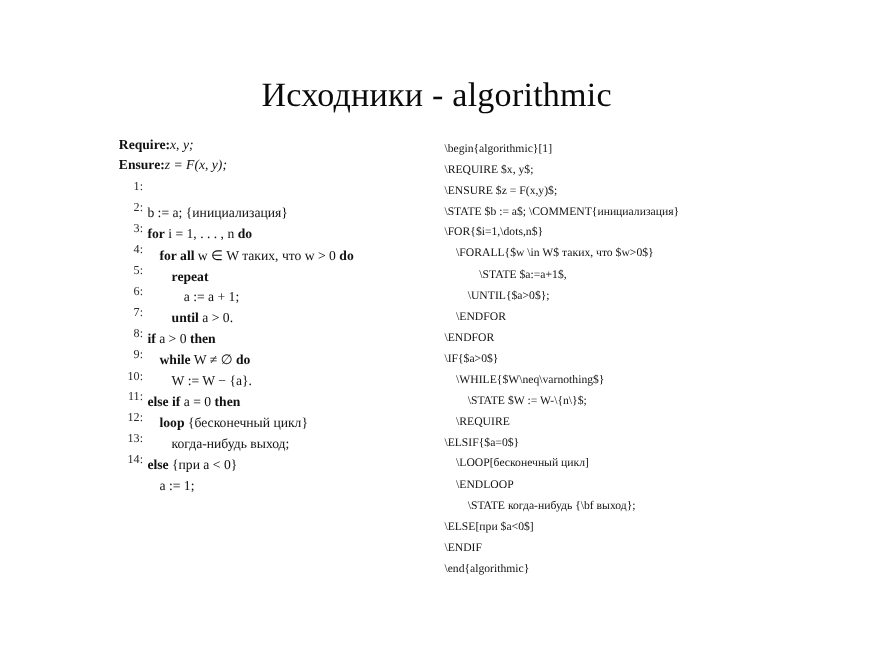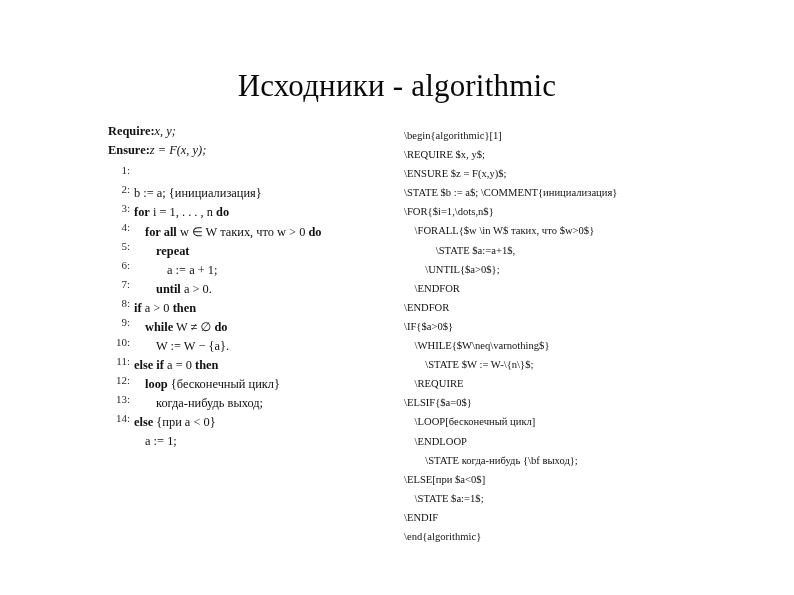--- a/index.html
+++ b/index.html
@@ -182,19 +182,18 @@
         <div class="src-line">\ENDFOR</div>
         <div class="src-line">\IF{$a&gt;0$}</div>
         <div class="src-line">    \WHILE{$W\neq\varnothing$}</div>
         <div class="src-line">        \STATE $W := W-\{n\}$;</div>
         <div class="src-line">    \REQUIRE</div>
         <div class="src-line">\ELSIF{$a=0$}</div>
         <div class="src-line">    \LOOP[бесконечный цикл]</div>
         <div class="src-line">    \ENDLOOP</div>
         <div class="src-line">        \STATE когда-нибудь {\bf выход};</div>
         <div class="src-line">\ELSE[при $a&lt;0$]</div>
-        <div class="src-line">    \STATE $a:=1$;</div>
         <div class="src-line">\ENDIF</div>
         <div class="src-line">\end{algorithmic}</div>
       </div>
   </div>
 
 </div>
 
 </body></html>

